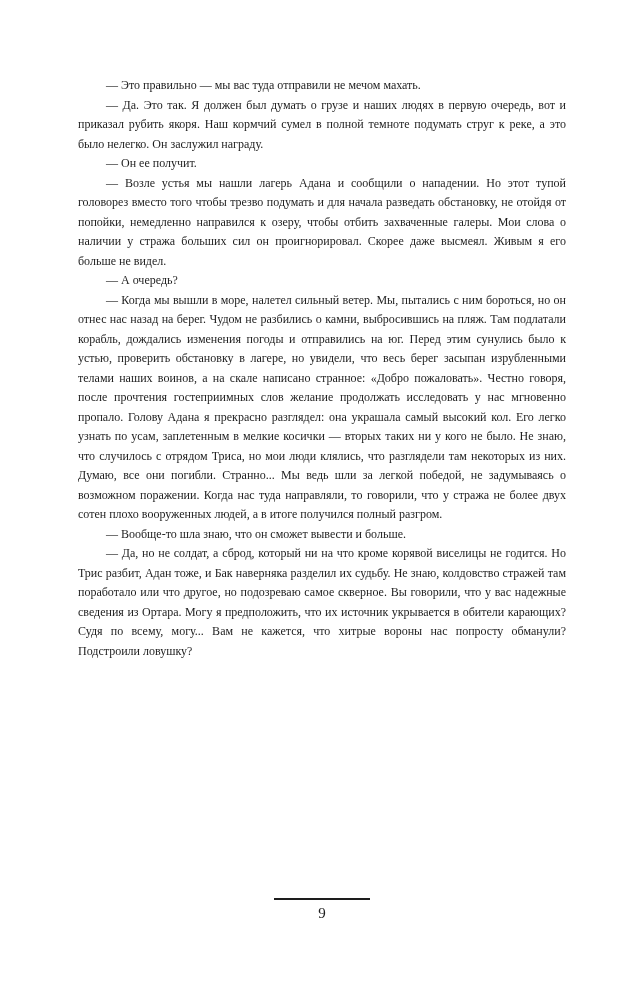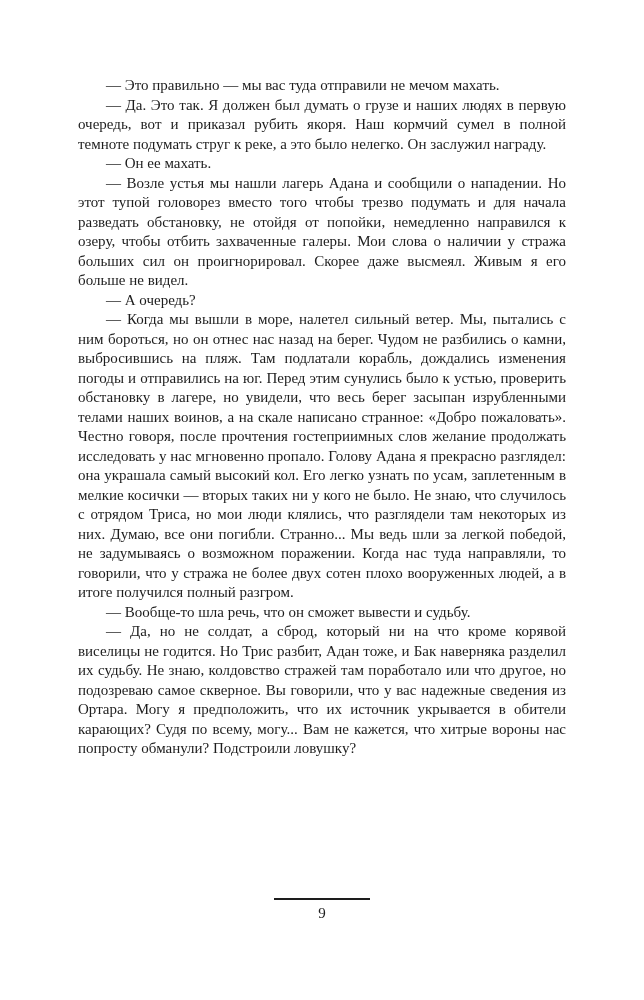--- a/index.html
+++ b/index.html
@@ -15,21 +15,21 @@
     background: #ffffff;
     box-sizing: border-box;
     overflow: hidden;
   }
   .text-block {
     position: absolute;
     top: 76px;
     left: 78px;
     width: 488px;
     font-family: "Liberation Serif", "DejaVu Serif", serif;
-    font-size: 15px;
+    font-size: 12px;
     line-height: 19.5px;
     color: #1d1d1d;
     text-align: justify;
   }
   .text-block p {
     margin: 0;
     padding: 0;
     text-indent: 28px;
   }
   .page-footer {
@@ -56,29 +56,29 @@
 <body>
 
 <div class="book-page">
 
   <div class="text-block">
 
       <p>— Это правильно — мы вас туда отправили не мечом махать.</p>
 
       <p>— Да. Это так. Я должен был думать о грузе и наших людях в первую очередь, вот и приказал рубить якоря. Наш кормчий сумел в полной темноте подумать струг к реке, а это было нелегко. Он заслужил награду.</p>
 
-      <p>— Он ее махать.</p>
+      <p>— Он ее получит.</p>
 
       <p>— Возле устья мы нашли лагерь Адана и сообщили о нападении. Но этот тупой головорез вместо того чтобы трезво подумать и для начала разведать обстановку, не отойдя от попойки, немедленно направился к озеру, чтобы отбить захваченные галеры. Мои слова о наличии у стража больших сил он проигнорировал. Скорее даже высмеял. Живым я его больше не видел.</p>
 
       <p>— А очередь?</p>
 
       <p>— Когда мы вышли в море, налетел сильный ветер. Мы, пытались с ним бороться, но он отнес нас назад на берег. Чудом не разбились о камни, выбросившись на пляж. Там подлатали корабль, дождались изменения погоды и отправились на юг. Перед этим сунулись было к устью, проверить обстановку в лагере, но увидели, что весь берег засыпан изрубленными телами наших воинов, а на скале написано странное: «Добро пожаловать». Честно говоря, после прочтения гостеприимных слов желание продолжать исследовать у нас мгновенно пропало. Голову Адана я прекрасно разглядел: она украшала самый высокий кол. Его легко узнать по усам, заплетенным в мелкие косички — вторых таких ни у кого не было. Не знаю, что случилось с отрядом Триса, но мои люди клялись, что разглядели там некоторых из них. Думаю, все они погибли. Странно... Мы ведь шли за легкой победой, не задумываясь о возможном поражении. Когда нас туда направляли, то говорили, что у стража не более двух сотен плохо вооруженных людей, а в итоге получился полный разгром.</p>
 
-      <p>— Вообще-то шла речь, что он сможет вывести и судьбу.</p>
+      <p>— Вообще-то шла знаю, что он сможет вывести и больше.</p>
 
       <p>— Да, но не солдат, а сброд, который ни на что кроме корявой виселицы не годится. Но Трис разбит, Адан тоже, и Бак наверняка разделил их судьбу. Не знаю, колдовство стражей там поработало или что другое, но подозреваю самое скверное. Вы говорили, что у вас надежные сведения из Ортара. Могу я предположить, что их источник укрывается в обители карающих? Судя по всему, могу... Вам не кажется, что хитрые вороны нас попросту обманули? Подстроили ловушку?</p>
 
     </div>
 
   <div class="page-footer">
     <div class="footer-divider"></div>
     <div class="page-number">9</div>
   </div>
 

